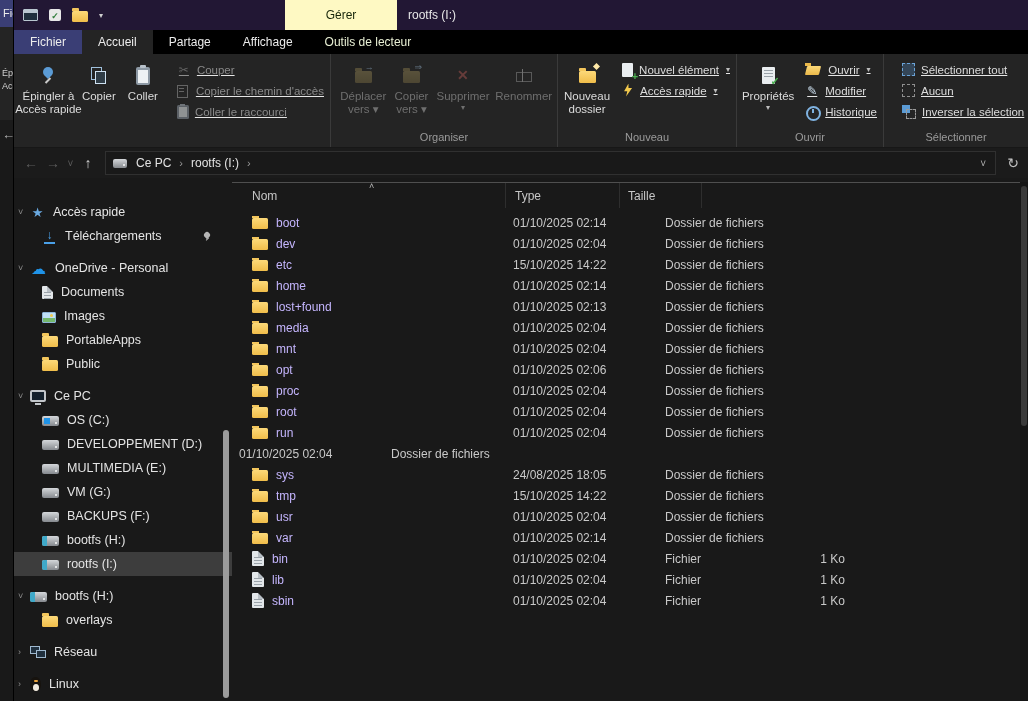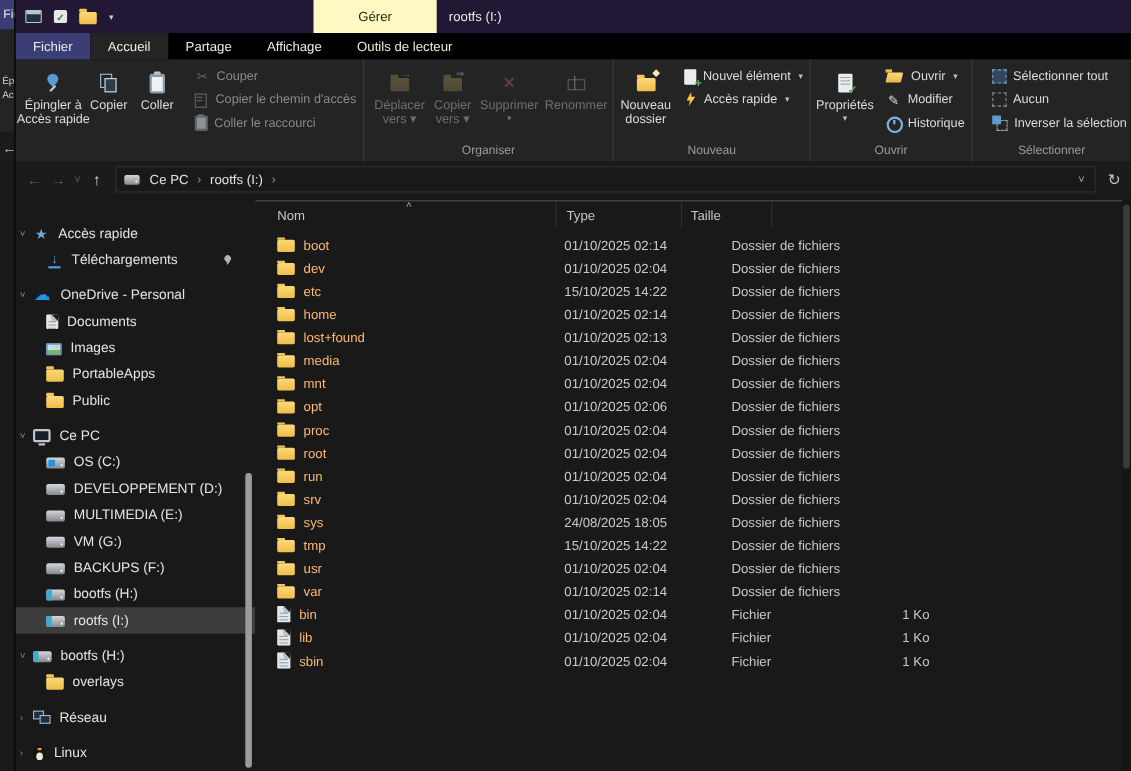--- a/index.html
+++ b/index.html
@@ -48,21 +48,21 @@
 
   .rbtn-large { display:flex; flex-direction:column; align-items:center;
                 padding:2px 4px 0; margin:0 1px; min-width:42px; border-radius:2px; }
   .libox { height:30px; display:flex; align-items:center; justify-content:center; }
   .rline { font-size:11.5px; line-height:13px; text-align:center; color:#dcdcdc; white-space:nowrap; }
   .rline.caretline { font-size:8px; line-height:9px; color:#bdbdbd; }
   .rbtn-large.disabled .rline { color:#6f6f6f; }
   .rbtn-large.disabled .ic { opacity:.5; }
 
   .rsmallcol { display:flex; flex-direction:column; margin-left:8px; padding-top:1px; }
-  .rbtn-small { display:flex; align-items:center; height:21px; gap:6px; padding:0 4px; border-radius:2px; }
+  .rbtn-small { display:flex; align-items:center; height:21px; gap:6px; padding:0 4px; border-radius:2px;text-decoration:underline; }
   .rsmalllab { font-size:11.5px; color:#dcdcdc; white-space:nowrap; }
   .rbtn-small.disabled .rsmalllab { color:#8a8a8a; }
   .rbtn-small.disabled .ic { opacity:.55; }
   .caret { font-size:8px; color:#bdbdbd; margin-left:1px; }
 
   
   .addrbar { height:30px; background:#1b1b1b; display:flex; align-items:center;
              padding:0 4px 0 6px; }
   .navbtn { width:22px; height:22px; display:flex; align-items:center; justify-content:center;
             font-size:14px; color:#d6d6d6; }
@@ -92,21 +92,21 @@
                     background:#9b9b9b; border-radius:3px; }
 
   .filelist { flex:1; position:relative; overflow:hidden; }
   .flheader { position:absolute; top:4px; left:0; right:8px; height:26px; display:flex;
               border-top:1px solid #4f4f4f; color:#c6c6c6; font-size:12px; }
   .flcol { height:100%; display:flex; align-items:center; border-right:1px solid #2e2e2e; }
   .sortcaret { position:absolute; left:137px; top:-2px; font-size:9px; color:#b5b5b5; }
   .flrows { position:absolute; top:34px; left:0; right:8px; bottom:0; }
   .flrow { height:21px; display:flex; align-items:center; font-size:12px; }
   .cell { white-space:nowrap; overflow:hidden; flex:none; }
-  .cell.c0 { width:274px; display:flex; align-items:center; gap:8px; padding-left:20px; color:#fdba74; }
+  .cell.c0 { width:274px; display:flex; align-items:center; gap:8px; padding-left:20px; color:#c4b5fd; }
   .cell.c1 { width:150px; padding-left:7px; color:#c9c9c9; }
   .cell.c2 { width:114px; padding-left:9px; color:#c9c9c9; }
   .cell.c3 { width:82px; padding-right:7px; text-align:right; color:#c9c9c9; }
   .win-scroll { position:absolute; right:0; top:4px; bottom:0; width:8px; background:#151515; }
   .win-scroll-thumb { position:absolute; left:1px; top:4px; width:6px; height:240px;
                       background:#3a3a3a; border-radius:3px; }
 
   
   .ic { display:inline-block; position:relative; flex:none; }
 
@@ -661,24 +661,20 @@
             <div class="flrow">
               <div class="cell c0">
                 <span class="ic ic-folder"></span>
                 <span>run</span>
               </div>
               <div class="cell c1">01/10/2025 02:04</div>
               <div class="cell c2">Dossier de fichiers</div>
               <div class="cell c3"></div>
             </div>
             <div class="flrow">
-              <div class="cell c0">
-                <span class="ic ic-folder"></span>
-                <span>srv</span>
-              </div>
               <div class="cell c1">01/10/2025 02:04</div>
               <div class="cell c2">Dossier de fichiers</div>
               <div class="cell c3"></div>
             </div>
             <div class="flrow">
               <div class="cell c0">
                 <span class="ic ic-folder"></span>
                 <span>sys</span>
               </div>
               <div class="cell c1">24/08/2025 18:05</div>

